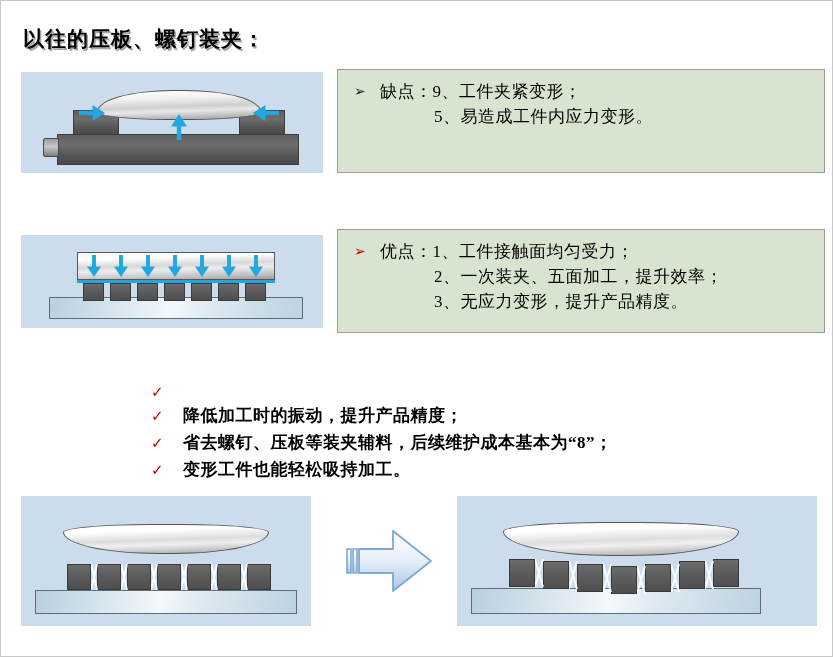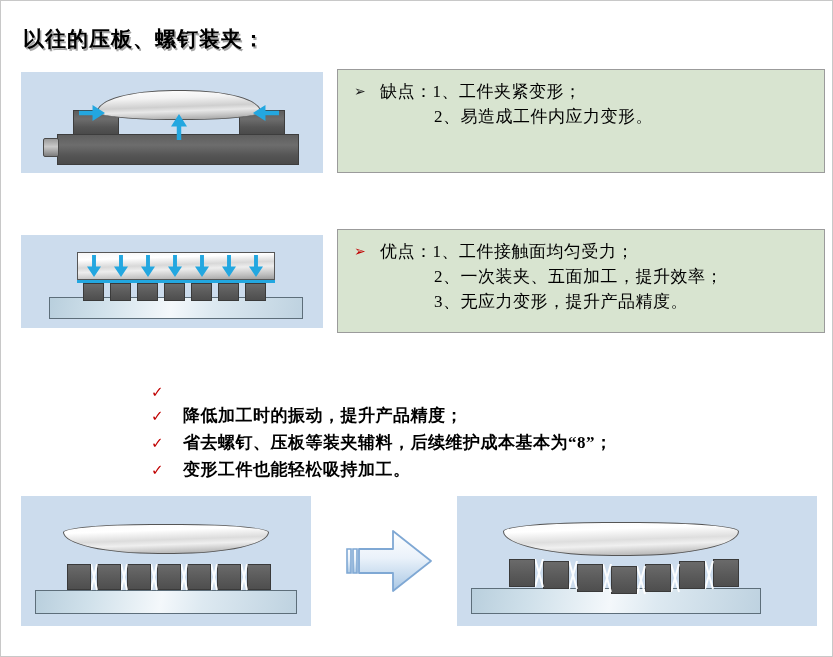--- a/index.html
+++ b/index.html
@@ -146,22 +146,22 @@
 
     <div class="arr-right" style="left:58px;top:33px;"></div>
     <div class="arr-left" style="left:232px;top:33px;"></div>
     <div class="arr-up" style="left:150px;top:42px;"></div>
   </div>
 
   <div class="greenbox" id="gb1">
     <div class="gb-row">
       <div class="gb-bullet dark">➢</div>
       <div class="gb-lines">
-        <div class="gb-line">缺点：1、工件夹紧变形；</div>
-        <div class="gb-line indent">2、易造成工件内应力变形。</div>
+        <div class="gb-line">缺点：9、工件夹紧变形；</div>
+        <div class="gb-line indent">5、易造成工件内应力变形。</div>
       </div>
     </div>
   </div>
 
 
   <div class="panel" id="p2">
 
     <div class="part metal-light" style="left:28px;top:62px;width:254px;height:22px;"></div>
 
     <div id="poles2">

